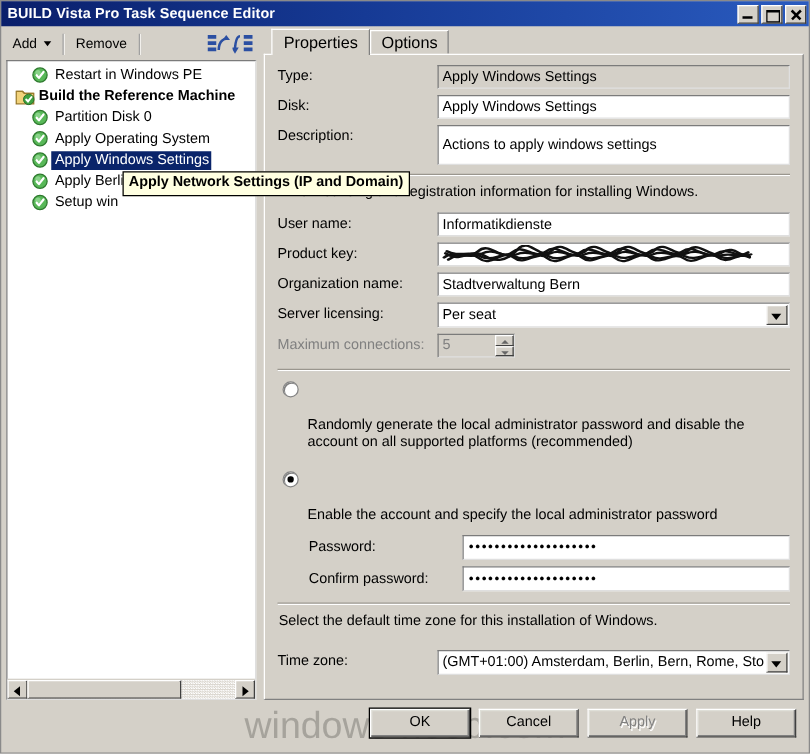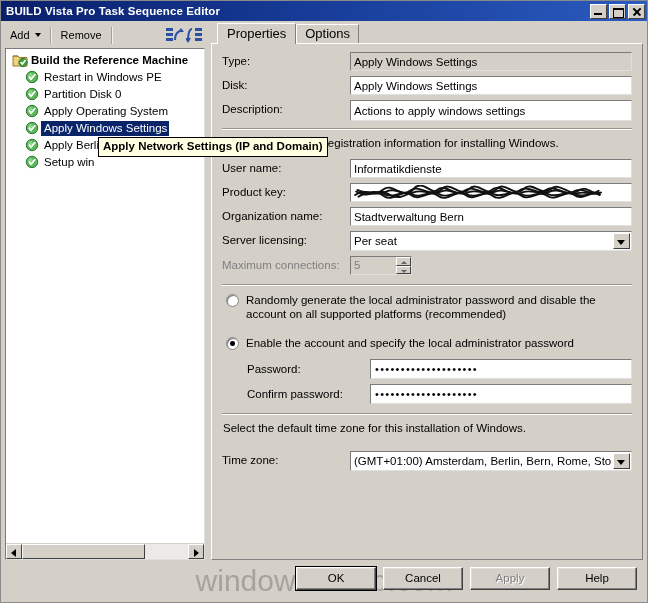--- a/index.html
+++ b/index.html
@@ -281,21 +281,21 @@
     border-bottom-color: #dfdfdf;
     box-sizing: border-box;
     font-family: "Liberation Sans", sans-serif;
     font-size: 11.5px;
     padding: 2px 3px;
     color: #000;
     outline: none;
     min-width: 0;
   }
   .finput.ro { background: #d4d0c8; }
-  .finput.tall { height: 21px; }
+  .finput.tall { height: 32px; }
 
   .sep {
     height: 1px;
     background: #9a968e;
     border-bottom: 1px solid #ffffff;
     margin: 7px 0 6px 0;
   }
   .helptext {
     font-size: 11.5px;
     margin: 0 0 9px 1px;
@@ -410,20 +410,21 @@
     position: absolute;
     left: 3.2px; top: 3.2px;
     width: 4.5px; height: 4.5px;
     border-radius: 50%;
     background: #000;
   }
   .radiolabel {
     font-size: 11.5px;
     line-height: 14px;
     padding-top: 1px;
+    margin-top: 29px;
   }
   .pwrow { display: flex; align-items: center; margin: 0 0 5px 0; }
   .pwlabel { flex: 0 0 148px; font-size: 11.5px; padding-left: 25px; box-sizing: border-box; }
   .pwfield {
     flex: 1 1 auto;
     height: 20px;
     background: #fff;
     border: 1px solid #7b7b7b;
     border-right-color: #dfdfdf;
     border-bottom-color: #dfdfdf;
@@ -556,41 +557,41 @@
             <rect x="9" y="1" width="7" height="3" fill="#2b4fa2"></rect>
             <rect x="9" y="6" width="7" height="3" fill="#2b4fa2"></rect>
             <rect x="9" y="11" width="7" height="3" fill="#2b4fa2"></rect>
           </svg>
         </div>
       </div>
 
       <div id="treebox">
         <div id="treelist">
 
+          <div class="tnode child">
+            <span class="ico">
+              <svg width="14" height="14" viewBox="0 0 14 14">
+                <circle cx="7" cy="7" r="5.7" fill="#58b858" stroke="#2f7a2f" stroke-width="1"></circle>
+                <circle cx="5.4" cy="5.2" r="2.2" fill="#9ede9e" opacity="0.7"></circle>
+                <path d="M4.3 7.2 L6.1 9.3 L9.8 4.6" stroke="#ffffff" stroke-width="1.8" fill="none" stroke-linecap="round" stroke-linejoin="round"></path>
+              </svg>
+            </span>
+            <span class="tlabel">Restart in Windows PE</span>
+          </div>
+
           <div class="tnode root">
             <span class="ico">
               <svg width="16" height="15" viewBox="0 0 16 15">
                 <path d="M1 3 L6 3 L7.5 4.6 L15 4.6 L15 13 L1 13 Z" fill="#f2d27a" stroke="#9a7b2c" stroke-width="1"></path>
                 <path d="M1 3 L6 3 L7.5 4.6 L15 4.6" fill="none" stroke="#9a7b2c" stroke-width="1"></path>
                 <circle cx="11" cy="9.5" r="4.2" fill="#3ea13e" stroke="#2a6e2a" stroke-width="0.8"></circle>
                 <path d="M9 9.6 L10.4 11.1 L13.2 7.6" stroke="#ffffff" stroke-width="1.6" fill="none" stroke-linecap="round"></path>
               </svg>
             </span>
             <span class="tlabel">Build the Reference Machine</span>
-          </div>
-
-          <div class="tnode child">
-            <span class="ico">
-              <svg width="14" height="14" viewBox="0 0 14 14">
-                <circle cx="7" cy="7" r="5.7" fill="#58b858" stroke="#2f7a2f" stroke-width="1"></circle>
-                <circle cx="5.4" cy="5.2" r="2.2" fill="#9ede9e" opacity="0.7"></circle>
-                <path d="M4.3 7.2 L6.1 9.3 L9.8 4.6" stroke="#ffffff" stroke-width="1.8" fill="none" stroke-linecap="round" stroke-linejoin="round"></path>
-              </svg>
-            </span>
-            <span class="tlabel">Restart in Windows PE</span>
           </div>
 
           <div class="tnode child">
             <span class="ico">
               <svg width="14" height="14" viewBox="0 0 14 14">
                 <circle cx="7" cy="7" r="5.7" fill="#58b858" stroke="#2f7a2f" stroke-width="1"></circle>
                 <circle cx="5.4" cy="5.2" r="2.2" fill="#9ede9e" opacity="0.7"></circle>
                 <path d="M4.3 7.2 L6.1 9.3 L9.8 4.6" stroke="#ffffff" stroke-width="1.8" fill="none" stroke-linecap="round" stroke-linejoin="round"></path>
               </svg>
             </span>

